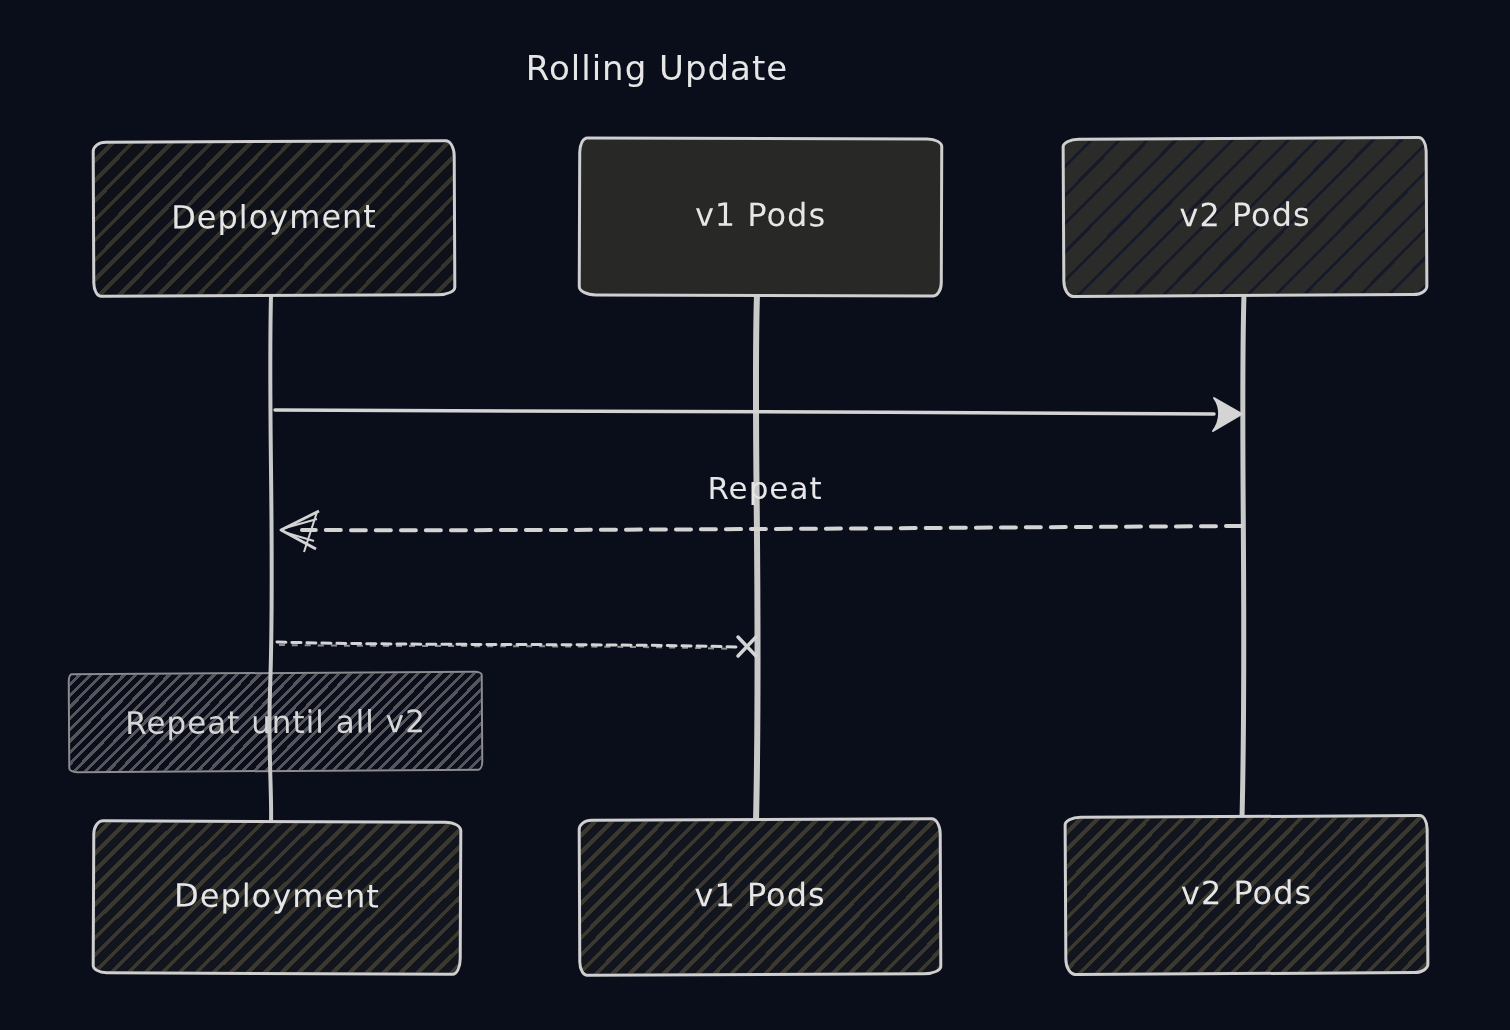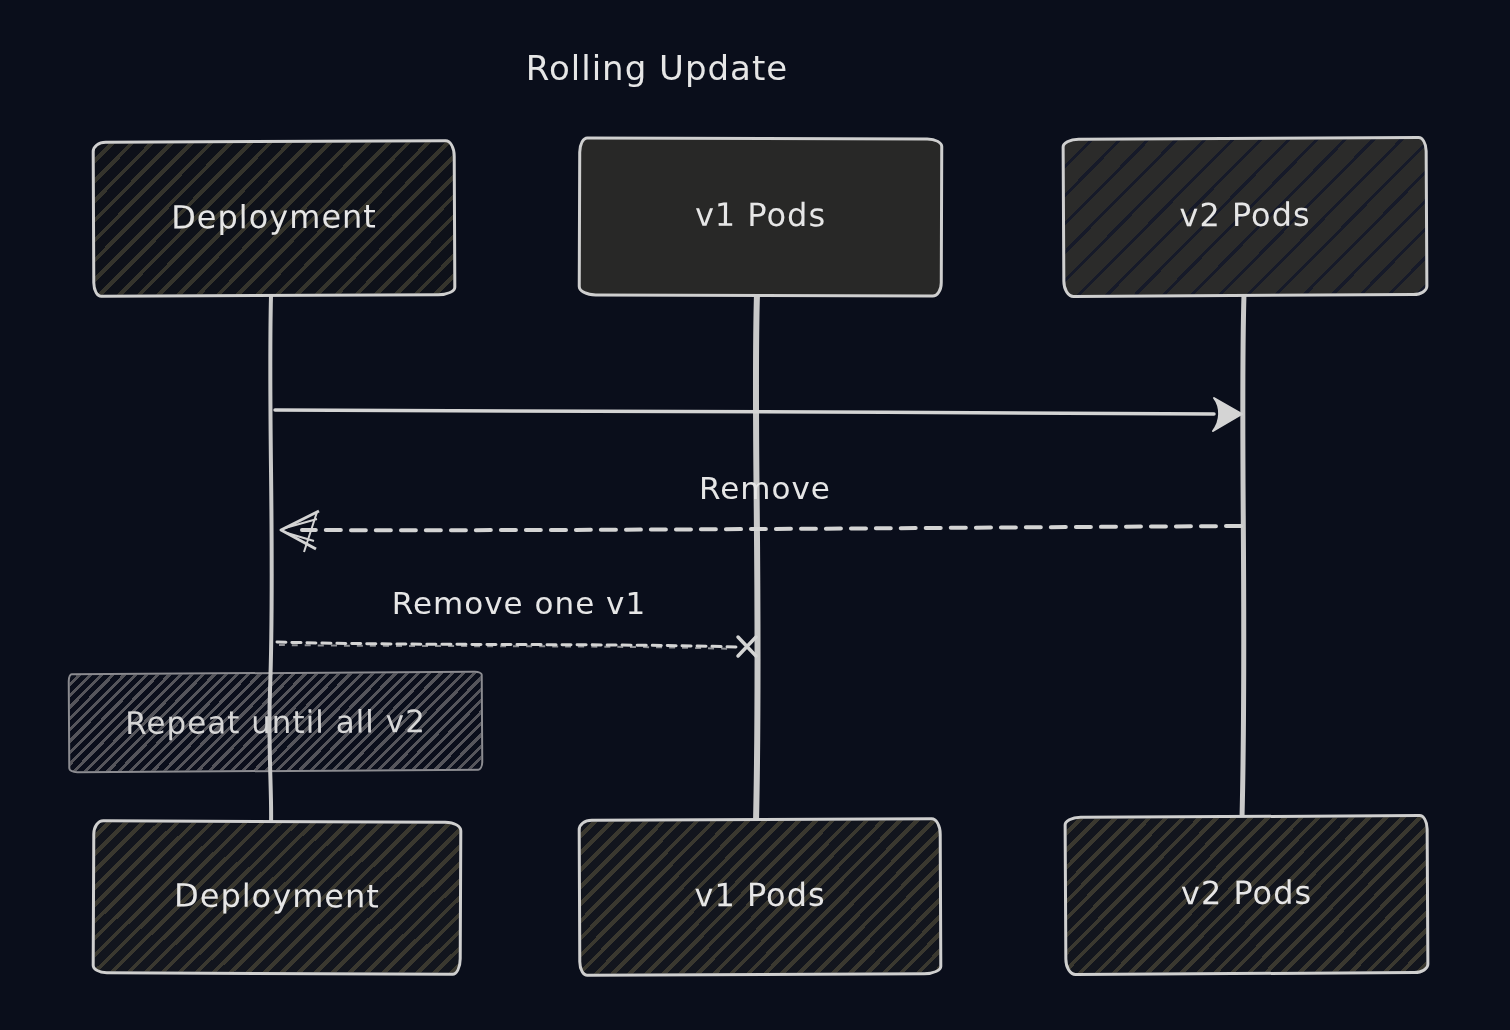--- a/index.html
+++ b/index.html
@@ -107,16 +107,15 @@
   <div class="actor hatch-dense r4 a-deployment-bottom">
     <span class="lbl">Deployment</span>
   </div>
   <div class="actor hatch-dense r1 a-v1-bottom">
     <span class="lbl">v1 Pods</span>
   </div>
   <div class="actor hatch-dense r3 a-v2-bottom">
     <span class="lbl">v2 Pods</span>
   </div>
 
-  <div class="msg msg-ready">Remove</div>
-  <div class="msg msg-remove">Remove one v1</div>
+  <div class="msg msg-ready">Repeat</div>
 
 </div>
 
 </body></html>

